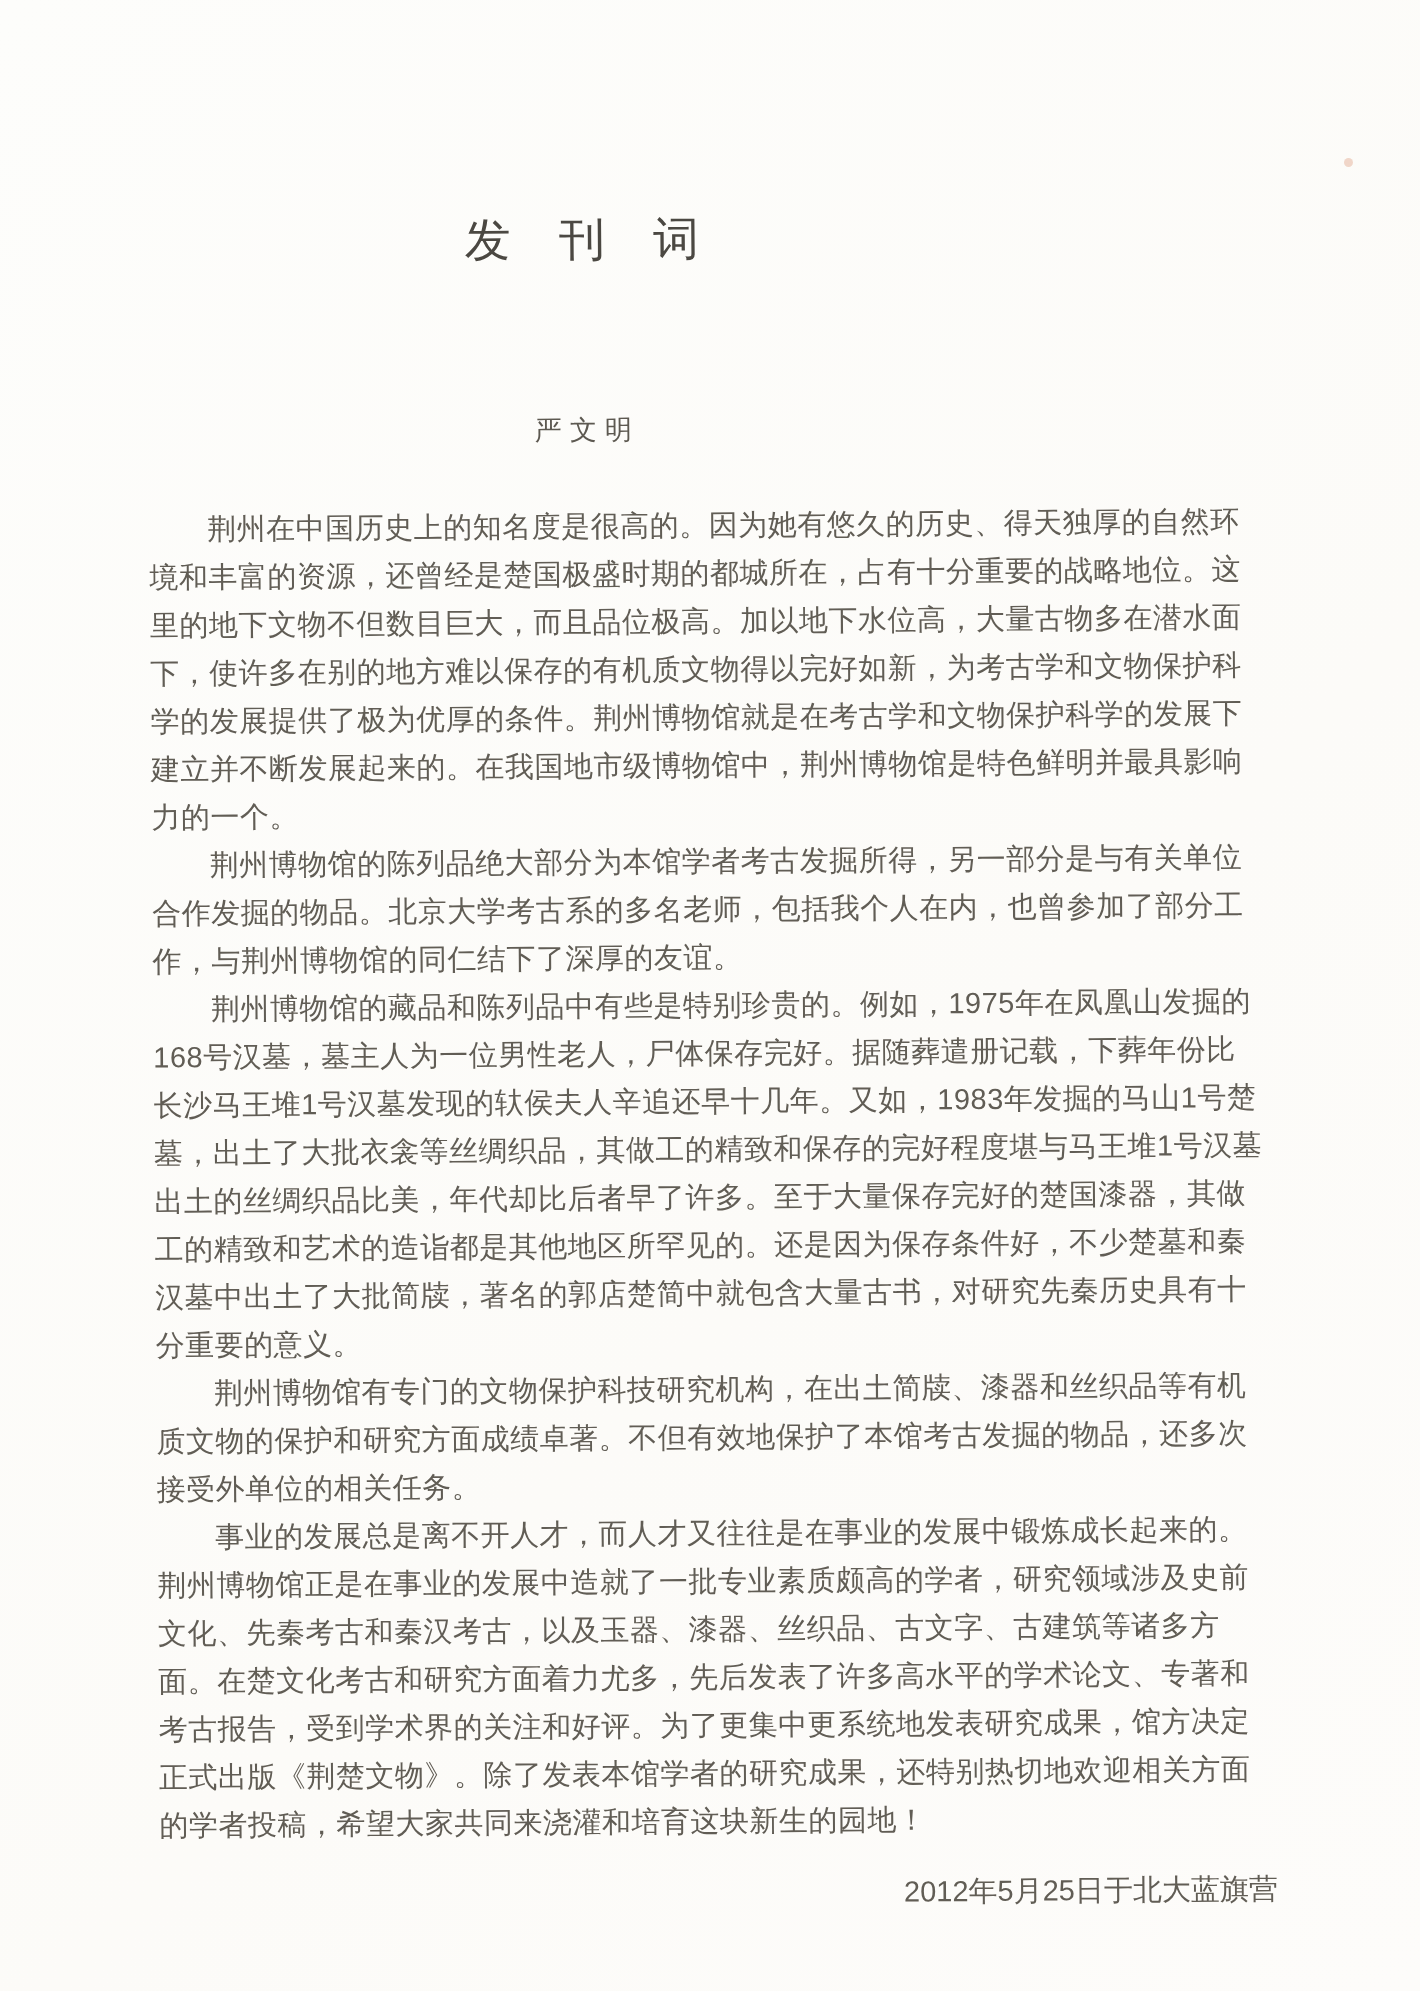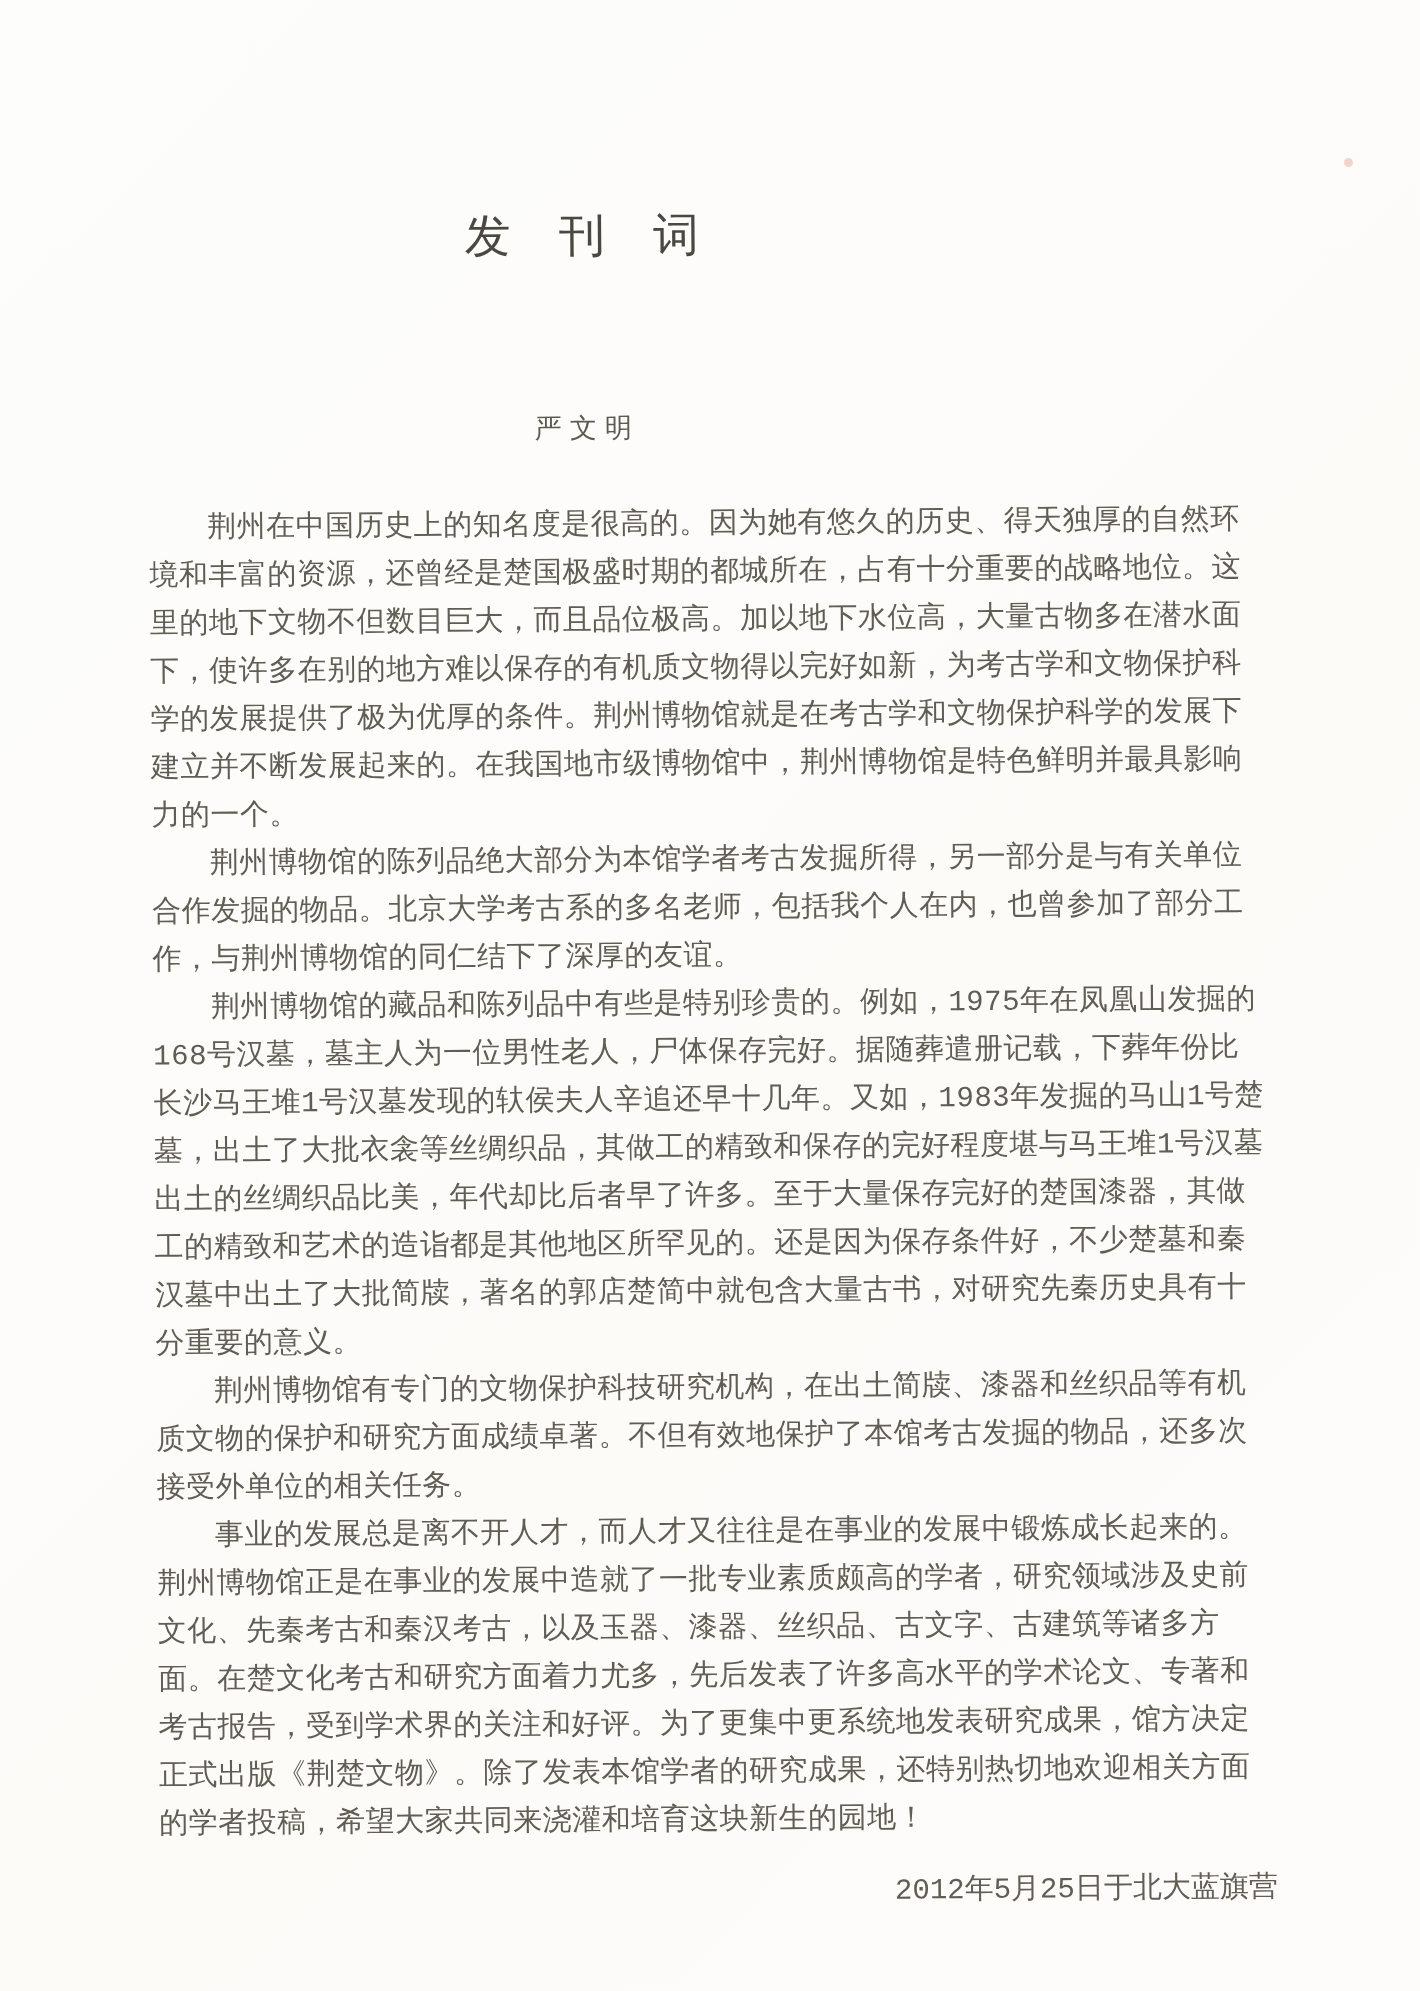--- a/index.html
+++ b/index.html
@@ -6,21 +6,21 @@
     margin: 0;
     padding: 0;
     background: #ffffff;
   }
   .page {
     position: relative;
     width: 1420px;
     height: 1991px;
     background: linear-gradient(135deg, #fdfdfb 0%, #fcfbf8 60%, #fdfcfa 100%);
     overflow: hidden;
-    font-family: Liberation Mono, monospace;
+    font-family: Liberation Sans, sans-serif;
   }
   .content {
     position: absolute;
     left: 145px;
     top: 0;
     width: 1140px;
     transform: rotate(-0.45deg);
     transform-origin: 50% 0;
   }
   .heading-block {

